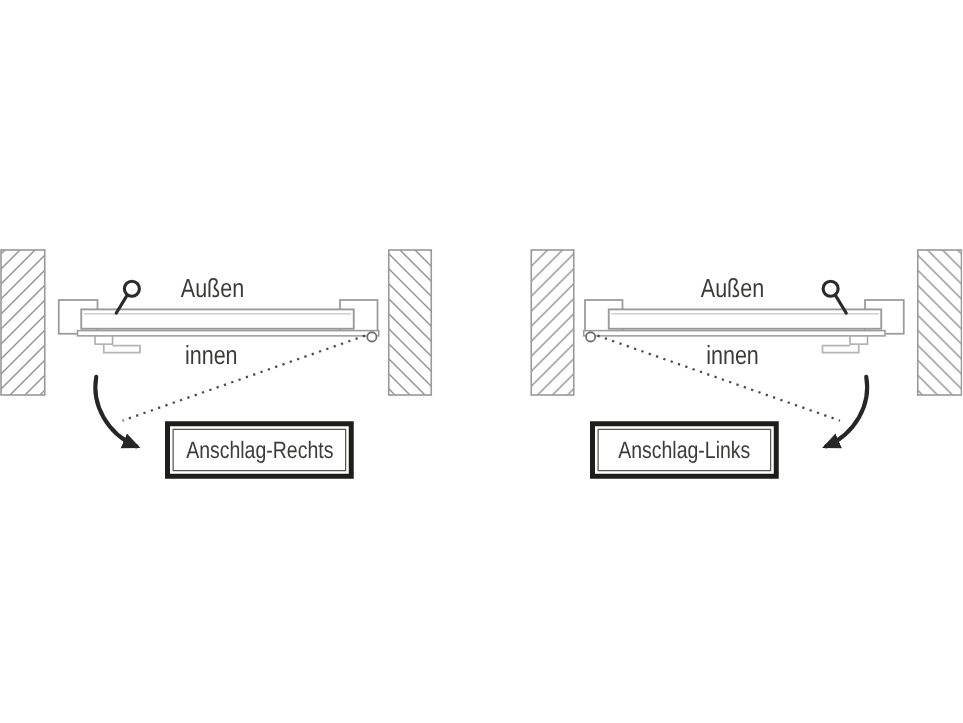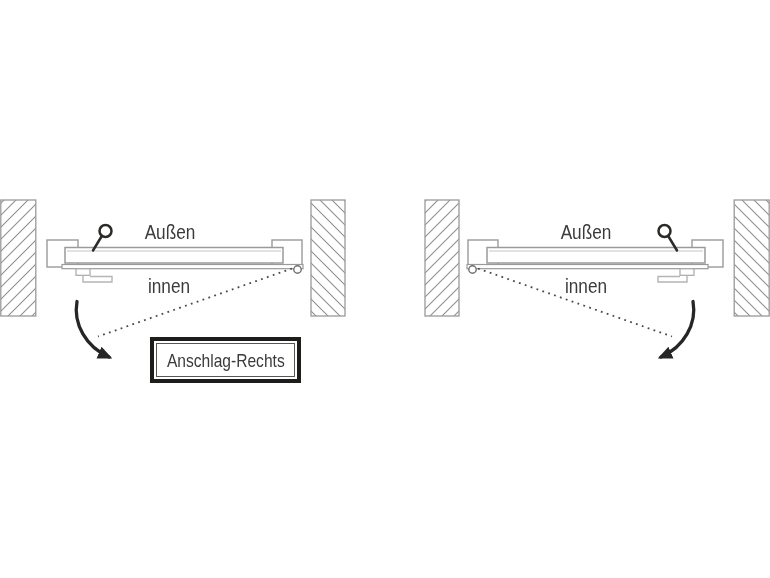--- a/index.html
+++ b/index.html
@@ -18,21 +18,21 @@
     border:4px solid #1d1d1b;background:#ffffff;padding:2px;
   }
   .anschlag-box .inner{
     width:100%;height:100%;box-sizing:border-box;border:1px solid #575756;
     display:flex;align-items:center;justify-content:center;
   }
   .anschlag-box .inner span{
     color:#3b3b3a;font-size:19px;line-height:1;white-space:nowrap;
     transform:scaleX(0.82);
   }
-  .box-left{left:150px;}
+  .box-left{left:132px;}
   .box-right{left:472px;}
 </style>
 </head>
 <body>
 
 <div class="stage">
 
   <svg width="770" height="578" viewBox="0 0 770 578">
     <defs>
       <pattern id="hatchF" width="12" height="12" patternUnits="userSpaceOnUse">
@@ -82,14 +82,19 @@
   <div class="diagram-label" style="left:169px;top:285px;">innen</div>
 
   <div class="diagram-label" style="left:586px;top:231px;">Außen</div>
   <div class="diagram-label" style="left:586px;top:285px;">innen</div>
 
   <div class="anschlag-box box-left">
     <div class="inner">
       <span>Anschlag-Rechts</span>
     </div>
   </div>
+  <div class="anschlag-box box-right">
+    <div class="inner">
+      <span>Anschlag-Links</span>
+    </div>
+  </div>
 
 </div>
 
 </body></html>

